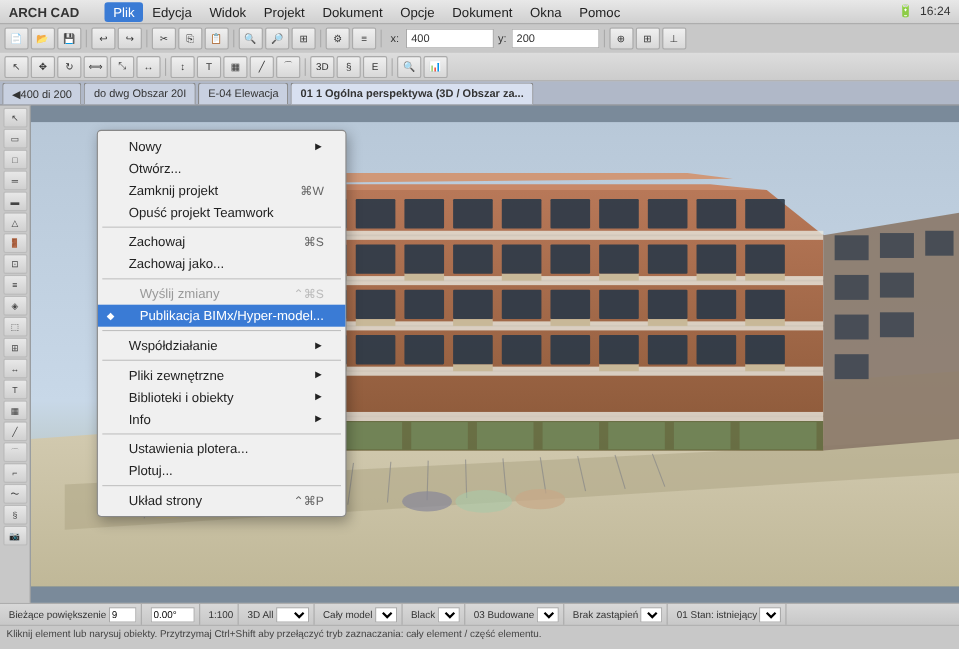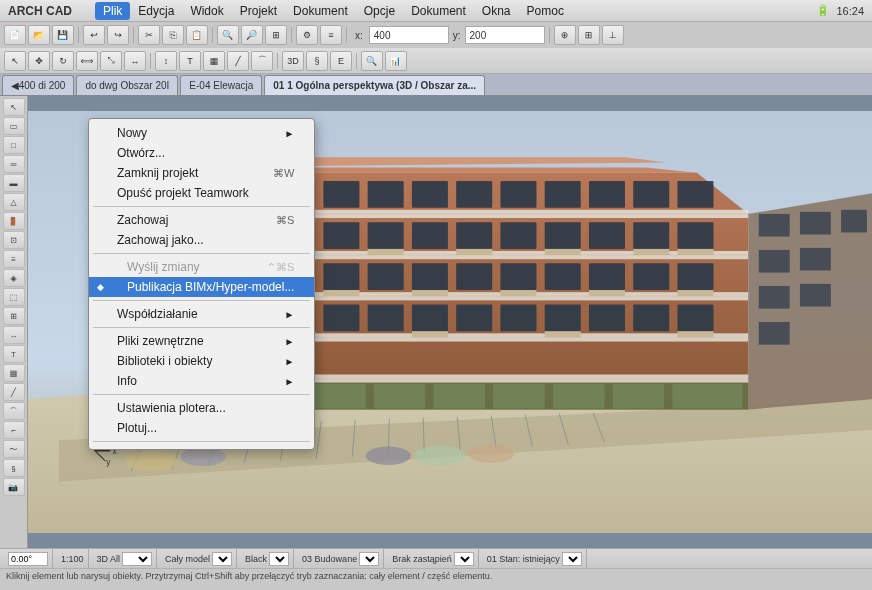--- a/index.html
+++ b/index.html
@@ -621,25 +621,33 @@
         <span class="dd-arrow">►</span>
       </div>
       <div class="dd-separator"></div>
       <div class="dd-item">
         <span>Ustawienia plotera...</span>
       </div>
       <div class="dd-item">
         <span>Plotuj...</span>
       </div>
       <div class="dd-separator"></div>
+      <div class="dd-item">
+        <span>Układ strony</span>
+        <span class="dd-shortcut">⌃⌘P</span>
+      </div>
     </div>
   </div>
 </div>
 
 <div id="bottom-bar">
+  <div class="bottom-field">
+    <span>Bieżące powiększenie</span>
+    <input class="bottom-input" value="9" style="width: 25px;">
+  </div>
   <div class="bottom-field">
     <input class="bottom-input" value="0.00°" style="width: 40px;">
   </div>
   <div class="bottom-field">
     <span>1:100</span>
   </div>
   <div class="bottom-field">
     <span>3D All</span>
     <select class="bottom-dropdown" style="width:30px;"></select>
   </div>

